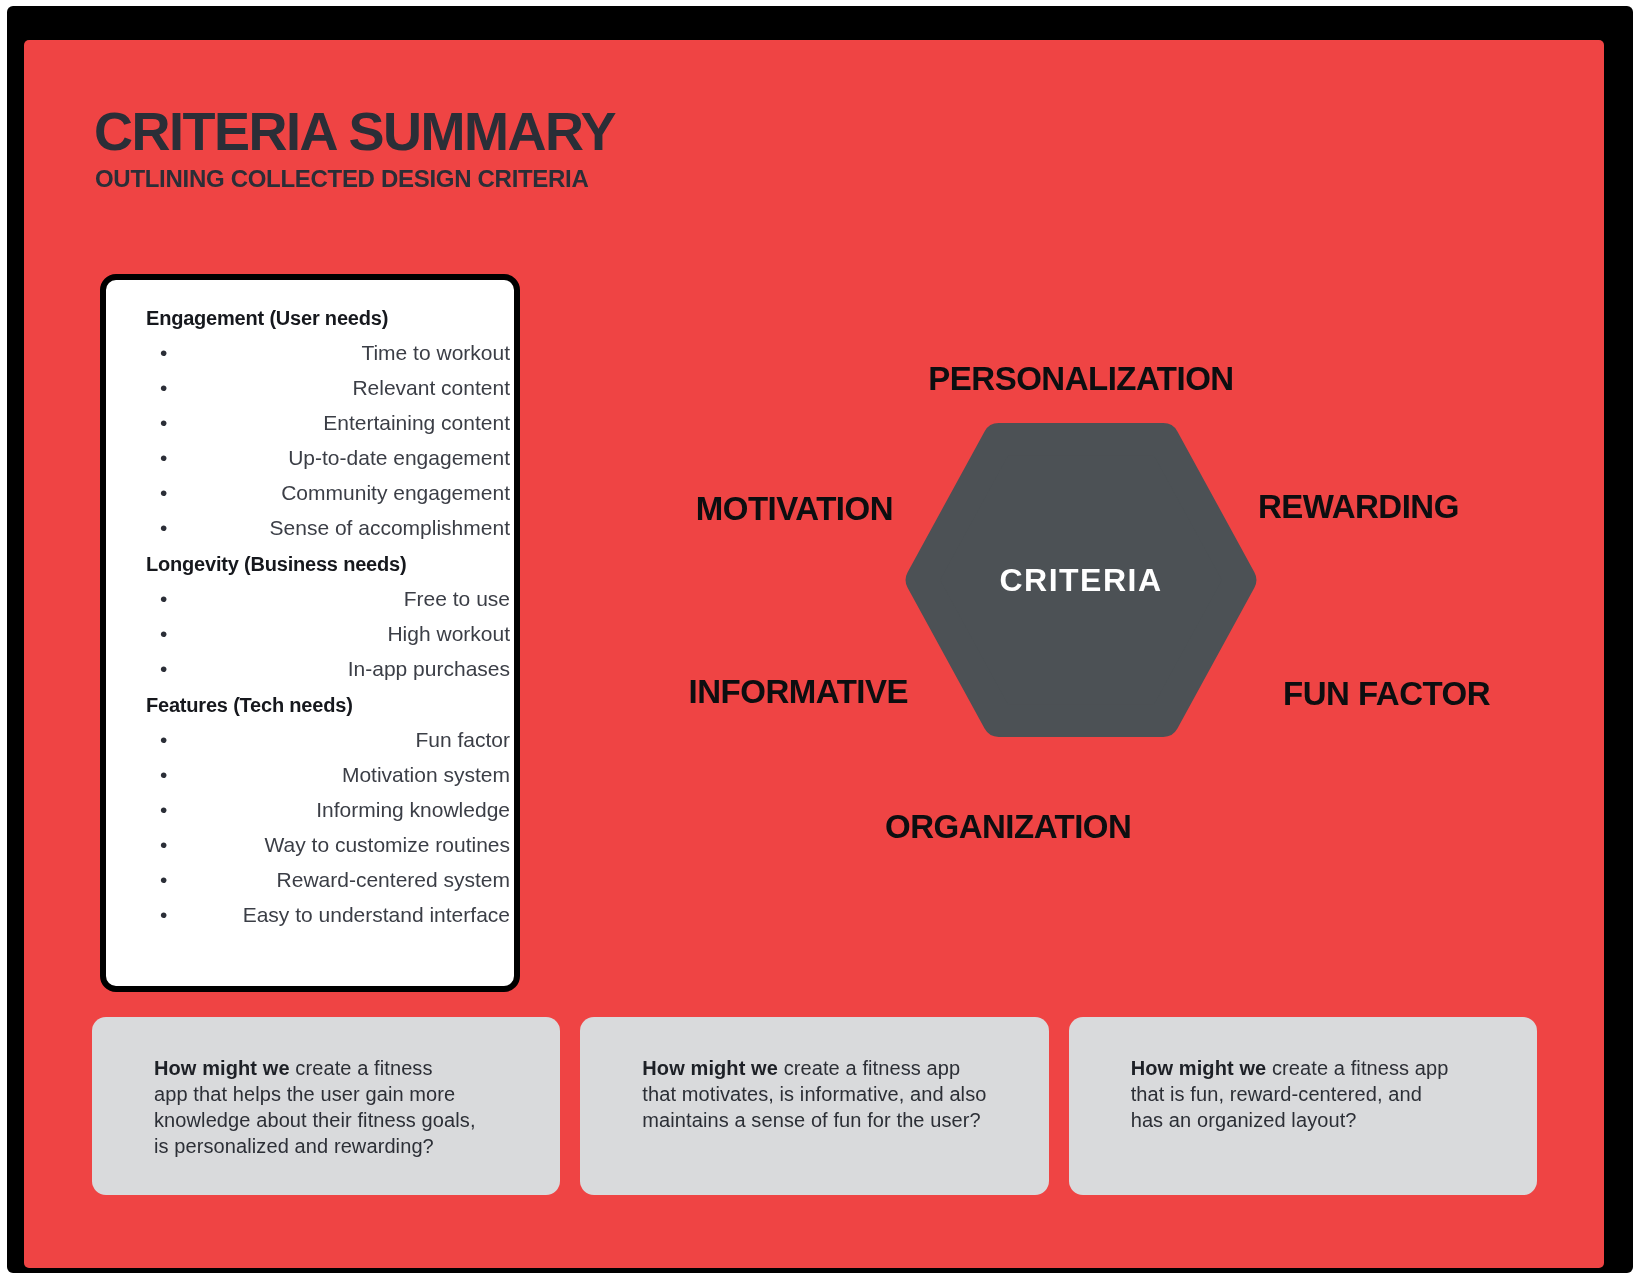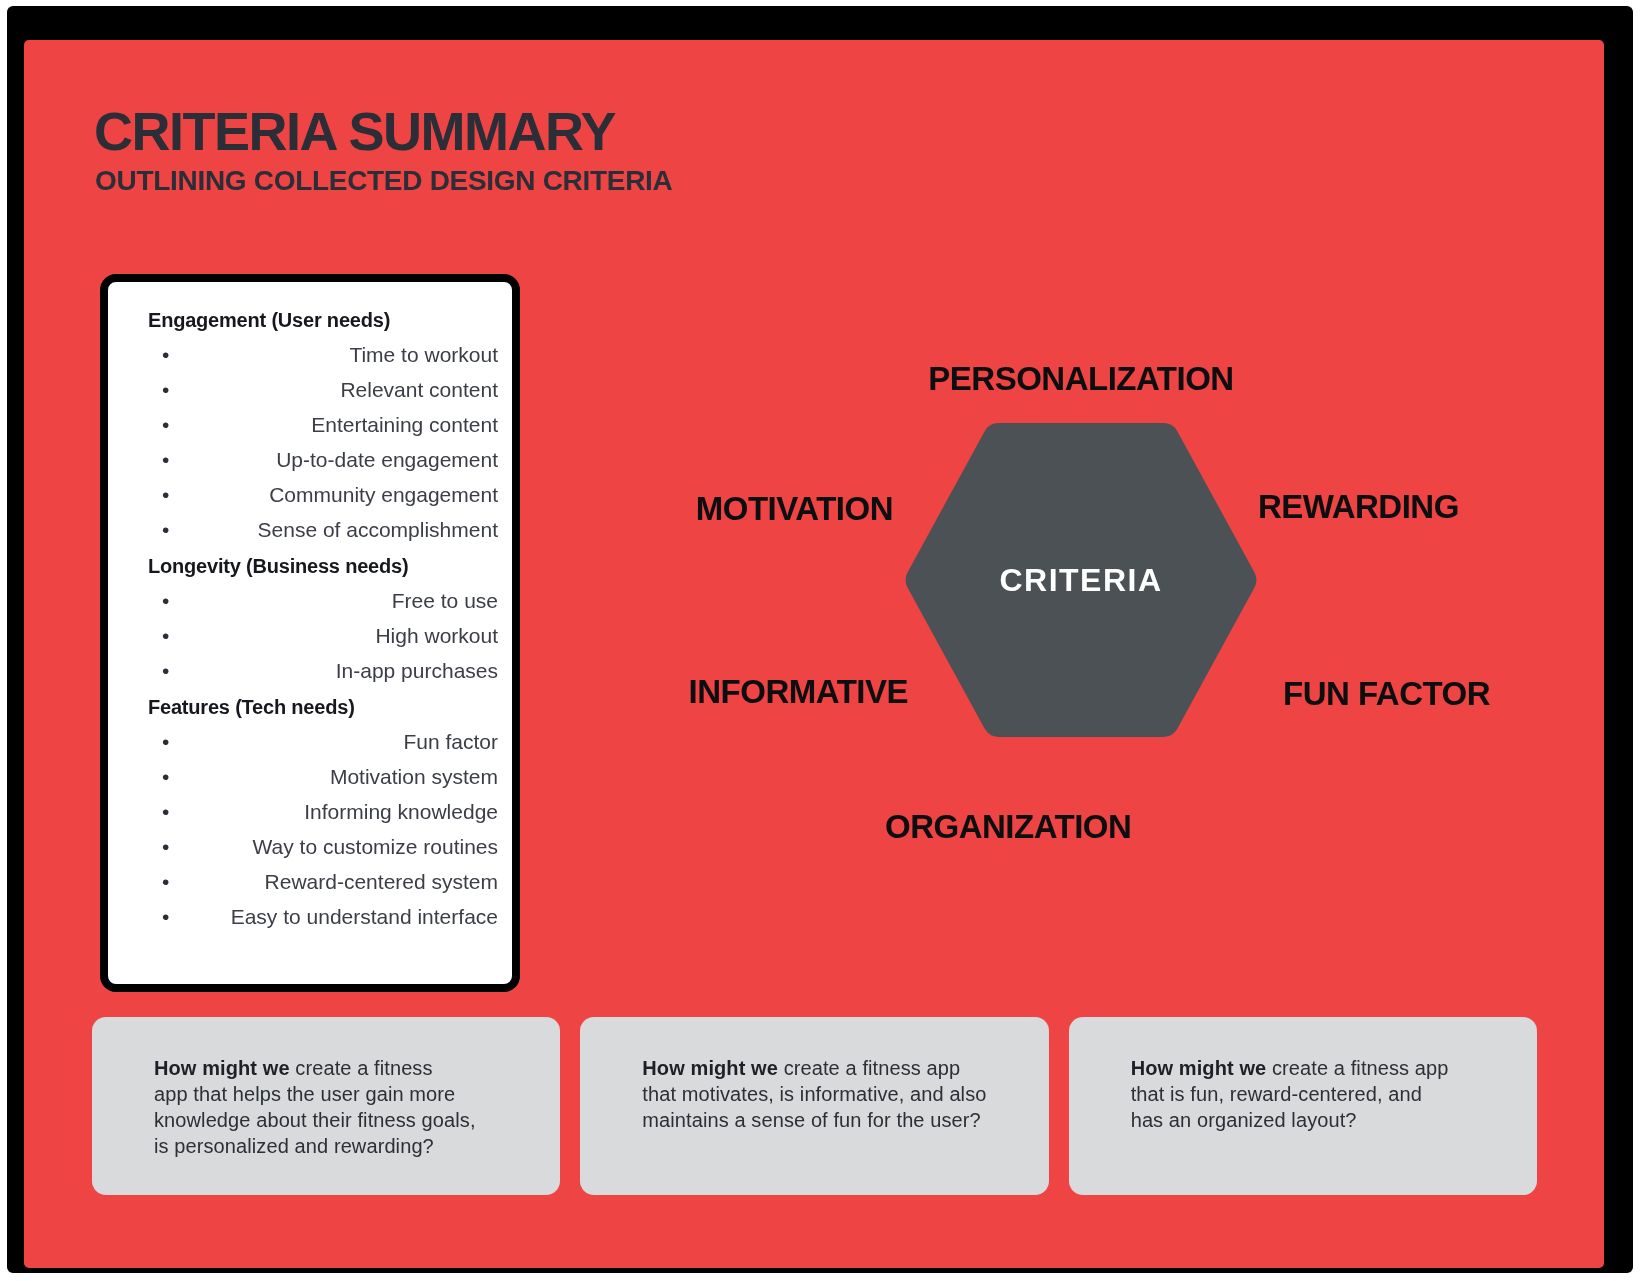--- a/index.html
+++ b/index.html
@@ -18,27 +18,27 @@
     position:absolute; left:24px; top:20px; width:1580px; height:1228px;
     background:#ef4444; border-radius:5px;margin-top:20px;
   }
   .title {
     position:absolute; left:70px; top:64px;
     font-size:54px; font-weight:700; letter-spacing:-1.5px;
     color:#2b2e37; line-height:1; white-space:nowrap;
   }
   .subtitle {
     position:absolute; left:71px; top:127px;
-    font-size:28px; font-weight:700; letter-spacing:-0.3px;
+    font-size:24px; font-weight:700; letter-spacing:-0.3px;
     color:#2b2e37; line-height:1; white-space:nowrap;
   }
   .criteria-box {
     position:absolute; left:76px; top:234px; width:420px; height:718px;
-    border:8px solid #000000; border-radius:16px; box-sizing:border-box;
-    background:#fff; padding:26px 14px 0 40px;
+    border:6px solid #000000; border-radius:16px; box-sizing:border-box;
+    background:#fff; padding:26px 4px 0 40px;
   }
   .section-heading {
     font-size:20px; font-weight:700; color:#16181d;
     letter-spacing:-0.2px; margin:0 0 12px 0; line-height:24px;
   }
   .criteria-box ul {
     list-style:none; margin:0 0 6px 0; padding:0 0 0 34px;
   }
   .criteria-box li {
     position:relative; font-size:21px; color:#3b3e46;

